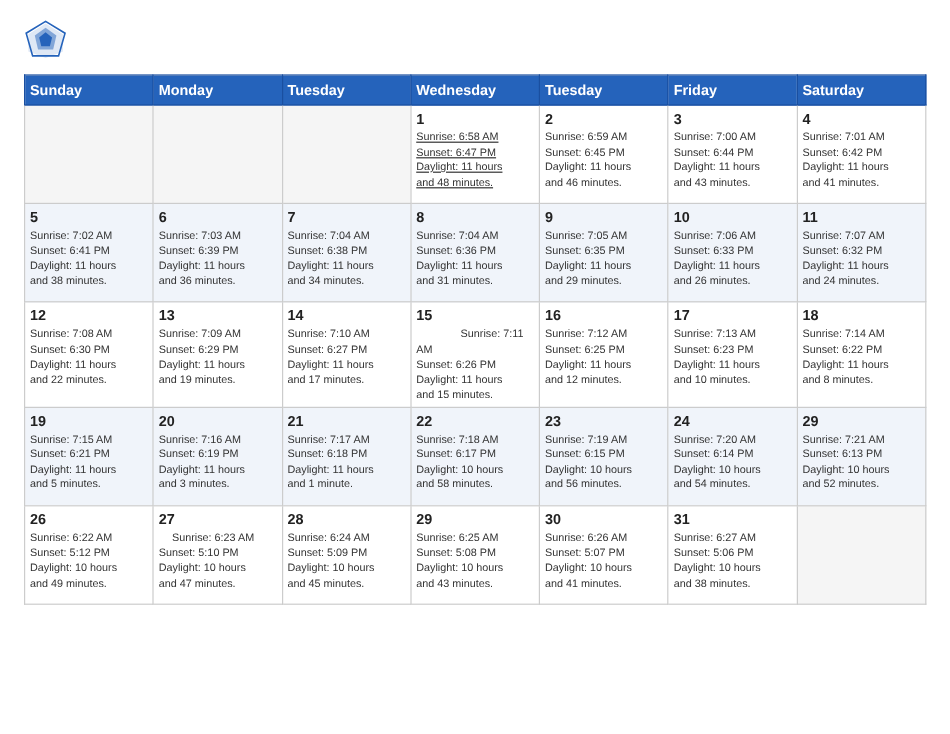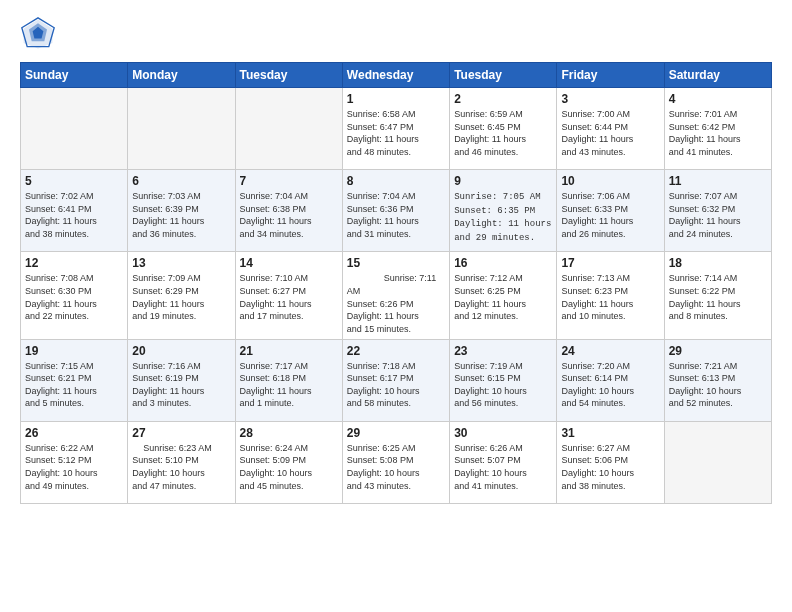--- a/index.html
+++ b/index.html
@@ -136,21 +136,21 @@
         <th>Tuesday</th>
         <th>Friday</th>
         <th>Saturday</th>
       </tr>
     </thead>
     <tbody id="calendar-body">
     <tr>
           <td class="empty"></td>
           <td class="empty"></td>
           <td class="empty"></td>
-          <td><span class="day-num">1</span><span class="day-info" style="white-space: pre-line;">Sunrise: 6:58 AM
+          <td><span class="day-num">1</span><span class="day-info" style="white-space: pre-line; text-decoration: underline;">Sunrise: 6:58 AM
 Sunset: 6:47 PM
 Daylight: 11 hours
 and 48 minutes.</span></td>
           <td><span class="day-num">2</span><span class="day-info" style="white-space: pre-line;">Sunrise: 6:59 AM
 Sunset: 6:45 PM
 Daylight: 11 hours
 and 46 minutes.</span></td>
           <td><span class="day-num">3</span><span class="day-info" style="white-space: pre-line;">Sunrise: 7:00 AM
 Sunset: 6:44 PM
 Daylight: 11 hours
@@ -170,21 +170,21 @@
 Daylight: 11 hours
 and 36 minutes.</span></td>
           <td><span class="day-num">7</span><span class="day-info" style="white-space: pre-line;">Sunrise: 7:04 AM
 Sunset: 6:38 PM
 Daylight: 11 hours
 and 34 minutes.</span></td>
           <td><span class="day-num">8</span><span class="day-info" style="white-space: pre-line;">Sunrise: 7:04 AM
 Sunset: 6:36 PM
 Daylight: 11 hours
 and 31 minutes.</span></td>
-          <td><span class="day-num">9</span><span class="day-info" style="white-space: pre-line; font-family: Liberation Mono, monospace;">Sunrise: 7:05 AM
+          <td><span class="day-num">9</span><span class="day-info" style="white-space: pre-line;">Sunrise: 7:05 AM
 Sunset: 6:35 PM
 Daylight: 11 hours
 and 29 minutes.</span></td>
           <td><span class="day-num">10</span><span class="day-info" style="white-space: pre-line;">Sunrise: 7:06 AM
 Sunset: 6:33 PM
 Daylight: 11 hours
 and 26 minutes.</span></td>
           <td><span class="day-num">11</span><span class="day-info" style="white-space: pre-line;">Sunrise: 7:07 AM
 Sunset: 6:32 PM
 Daylight: 11 hours

